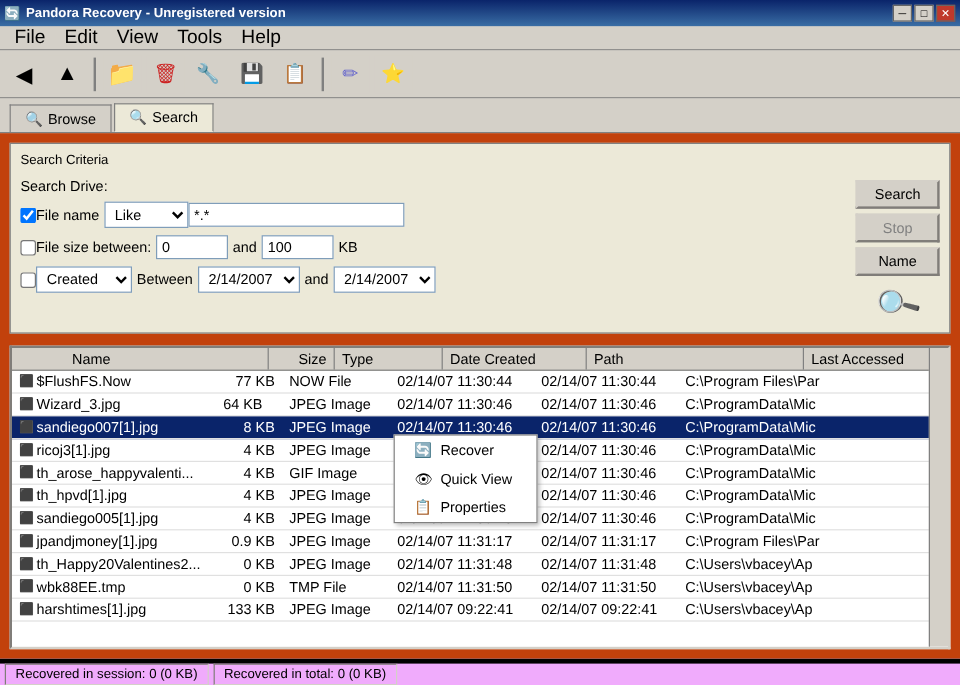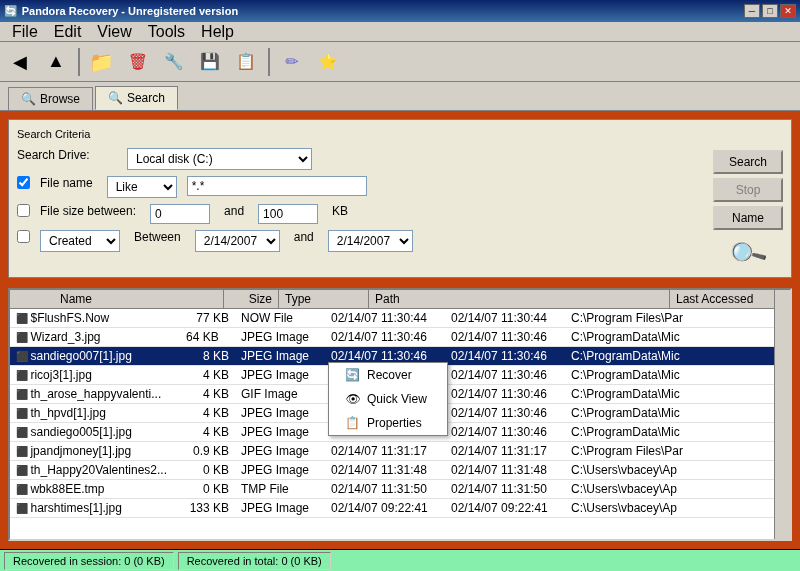--- a/index.html
+++ b/index.html
@@ -52,21 +52,21 @@
       background: #d4d0c8; border-bottom: none; margin-right: 2px;
       display: flex; align-items: center; gap: 4px;
     }
     .tab.active { background: #ece9d8; border-bottom: 1px solid #ece9d8; z-index: 1; }
 
     
     .criteria-box {
       border: 1px solid #808080; padding: 8px; background: #ece9d8; margin-bottom: 10px;
     }
     .criteria-title { font-size: 11px; margin-bottom: 8px; }
-    .criteria-row { display: flex; align-items: flex-start; margin-bottom: 6px; gap: 10px; }
+    .criteria-row { display: flex; align-items: center; margin-bottom: 6px; gap: 0; }
     .criteria-label { width: 100px; font-size: 12px; }
 
     select, input[type="text"] {
       background: white; border: 1px solid #7f9db9; padding: 2px 4px;
       font-size: 12px; font-family: inherit;
     }
     .drive-select { width: 185px; }
     .pattern-input { width: 180px; }
     .number-input { width: 60px; }
 
@@ -108,21 +108,21 @@
     .table-row.selected { background: #0a246a; color: white; }
     .td {
       padding: 1px 6px; font-size: 12px; white-space: nowrap; overflow: hidden; text-overflow: ellipsis;
     }
 
     
     .scrollbar { position: absolute; right: 0; top: 0; width: 16px; height: 100%; background: #d4d0c8; border-left: 1px solid #808080; }
 
     
     .status-bar {
-      background: #86efac; border-top: 1px solid #000000; height: 22px;
+      background: #f0abfc; border-top: 4px solid #000000; height: 22px;
       display: flex; align-items: center; padding: 0 4px;
     }
     .status-panel {
       border: 1px inset #d4d0c8; padding: 2px 8px; font-size: 11px; margin-right: 4px;
     }
 
     
     .context-menu {
       position: absolute; background: white; border: 1px solid #808080;
       box-shadow: 2px 2px 4px rgba(0,0,0,0.3); z-index: 100; min-width: 120px;
@@ -199,23 +199,20 @@
   <div class="content-area">
 
     <div class="criteria-box">
       <div class="criteria-title">Search Criteria</div>
 
       <div class="search-row">
         <div class="search-left">
 
           <div class="criteria-row">
             <span class="criteria-label">Search Drive:</span>
-            <select class="drive-select">
-              <option>Local disk (C:)</option>
-            </select>
           </div>
 
           <div class="criteria-row">
             <input type="checkbox" checked="" style="">
             <span style="margin-right:4px;">File name</span>
             <select style="width:70px;">
               <option>Like</option>
             </select>
             <input type="text" class="pattern-input" value="*.*" style="">
           </div>
@@ -254,20 +251,21 @@
           </div>
         </div>
       </div>
     </div>
 
     <div class="results-container" style="position:relative; flex:1; min-height:0;">
       <div class="table-header">
         <div class="th col-name">Name</div>
         <div class="th col-size">Size</div>
         <div class="th col-type">Type</div>
+        <div class="th col-date">Date Created</div>
         <div class="th col-path">Path</div>
         <div class="th col-accessed">Last Accessed</div>
       </div>
       <div class="table-body" id="table-body">
       <div class="table-row">
     <div class="td col-name" style="display:flex;align-items:center;gap:2px;">
       <span style="color:#cc2222; font-size:10px;">⬛</span>
       <span>$FlushFS.Now</span>
     </div>
     <div class="td col-size" style="text-align:right;">77 KB</div>

